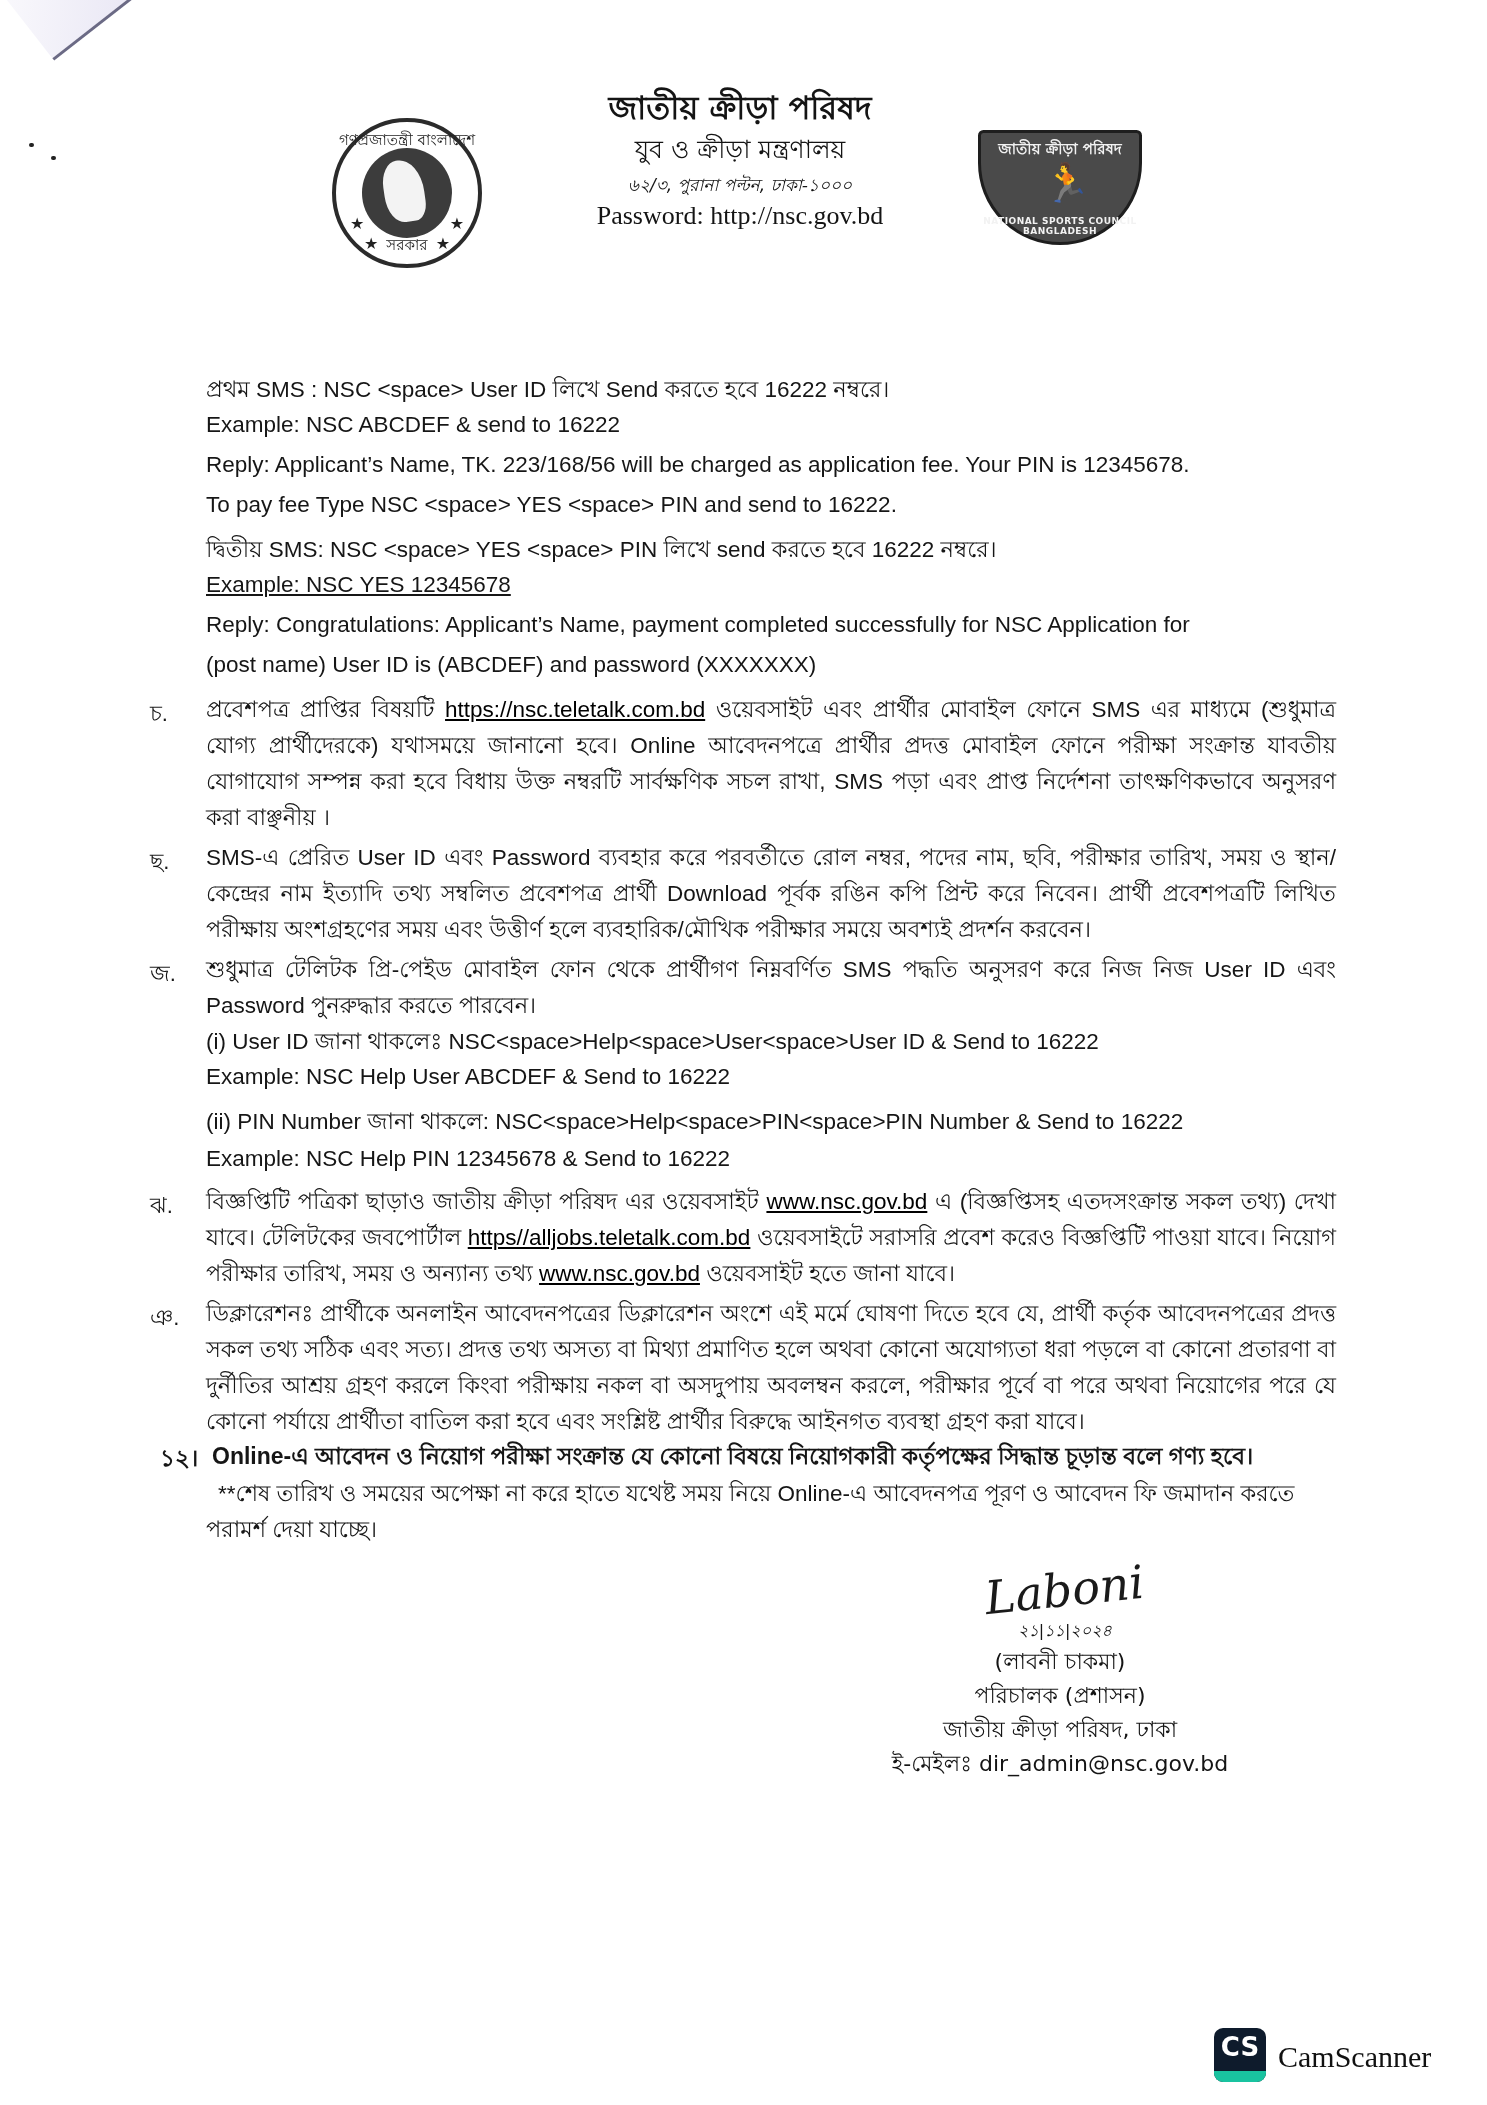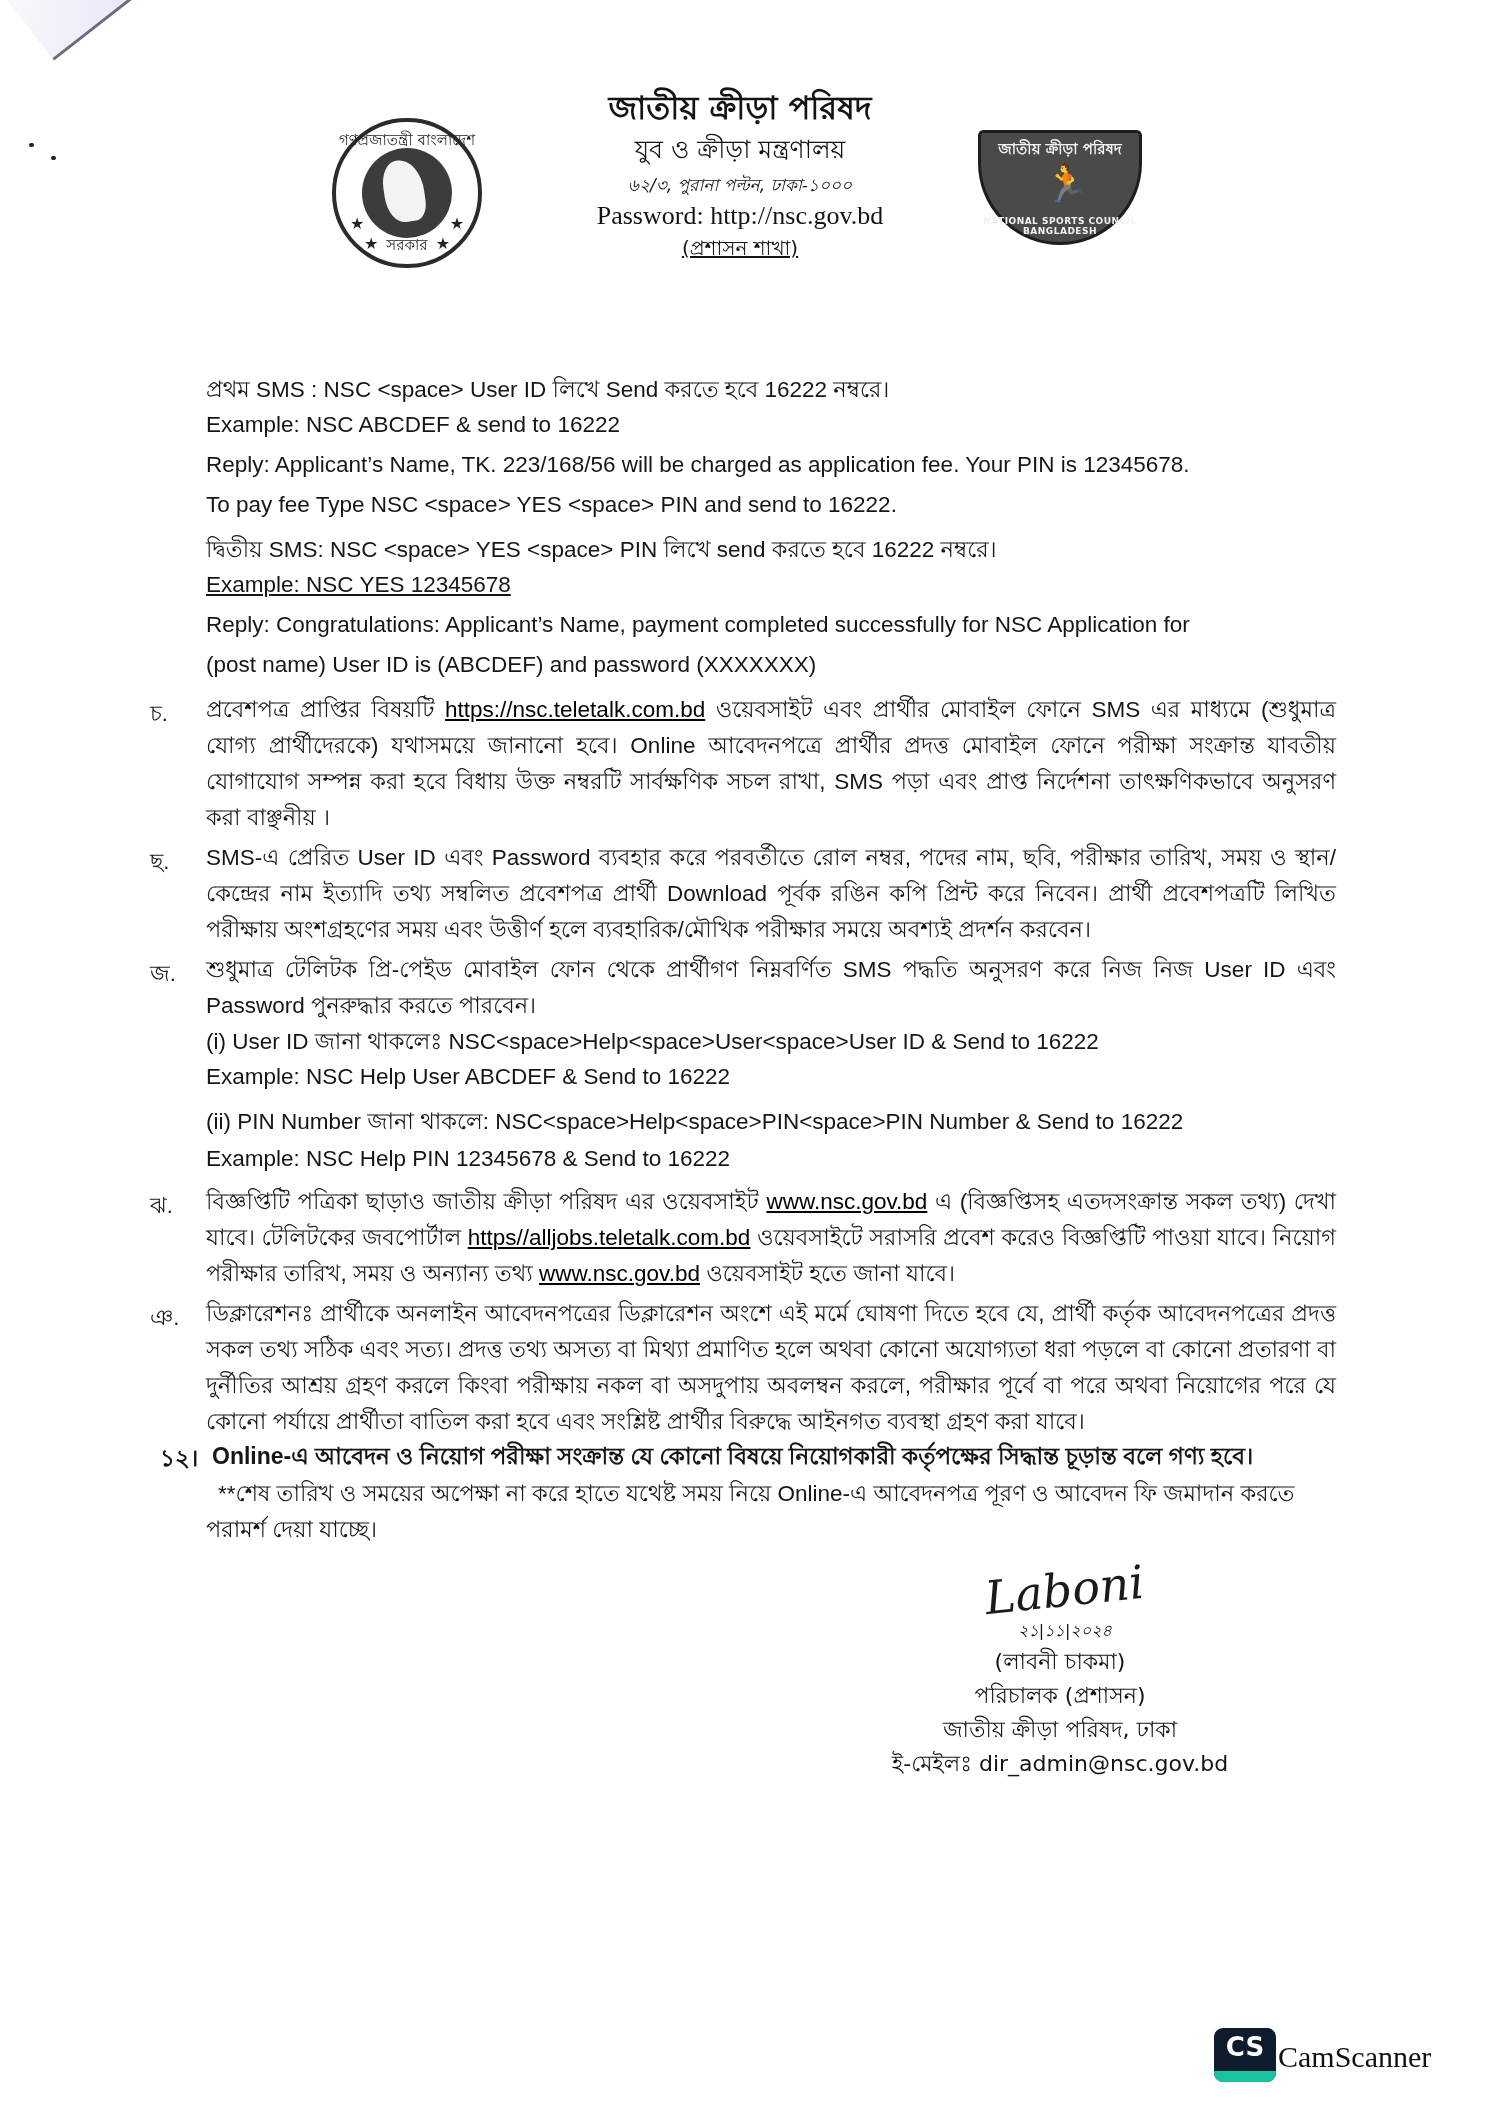--- a/index.html
+++ b/index.html
@@ -85,21 +85,21 @@
   .signature {
     position: absolute; left: 985px; top: 1565px; width: 120px; height: 60px;
     font-family: "DejaVu Serif", serif; font-style: italic; font-size: 46px; color: #1a1a1a;
     transform: rotate(-6deg);
   }
   .sig-date { position: absolute; left: 1018px; top: 1618px; font-size: 16px; font-style: italic; }
   .sig-block { position: absolute; left: 880px; width: 360px; text-align: center; font-size: 22px; }
 
   
   .cs-logo {
-    position: absolute; left: 1214px; top: 2028px; width: 62px; height: 54px;
+    position: absolute; left: 1214px; top: 2028px; width: 52px; height: 54px;
     border-radius: 9px; overflow: hidden; background: #0e1b2c;
   }
   .cs-logo .cs-letters {
     position: absolute; top: 4px; width: 100%; text-align: center; color: #ffffff;
     font-weight: bold; font-size: 26px; font-family: "DejaVu Sans", sans-serif;
   }
   .cs-logo .cs-stripe { position: absolute; bottom: 0; width: 100%; height: 11px; background: #19c3a0; }
   .cs-text {
     position: absolute; left: 1278px; top: 2040px; font-family: "Liberation Serif", serif;
     font-size: 30px; color: #111;
@@ -122,21 +122,20 @@
   <span class="star" style="left:28px;top:112px;">★</span>
   <span class="star" style="right:28px;top:112px;">★</span>
   <div class="ring-text" style="bottom:6px;">সরকার</div>
 </div>
 
 <div class="header-block">
   <div class="org-name">জাতীয় ক্রীড়া পরিষদ</div>
   <div class="ministry">যুব ও ক্রীড়া মন্ত্রণালয়</div>
   <div class="address">৬২/৩, পুরানা পল্টন, ঢাকা-১০০০</div>
   <div class="website">Password: http://nsc.gov.bd</div>
-  <div class="branch">(প্রশাসন শাখা)</div>
 </div>
 
 <div class="seal-right">
   <div class="top-text">জাতীয় ক্রীড়া পরিষদ</div>
   <div class="runner">🏃</div>
   <div class="ring-text">NATIONAL SPORTS COUNCIL BANGLADESH</div>
 </div>
 
 <div class="body-text">
   <div class="line sms-line" style="top:0px;">প্রথম SMS : NSC &lt;space&gt; User ID লিখে Send করতে হবে 16222 নম্বরে।</div>

